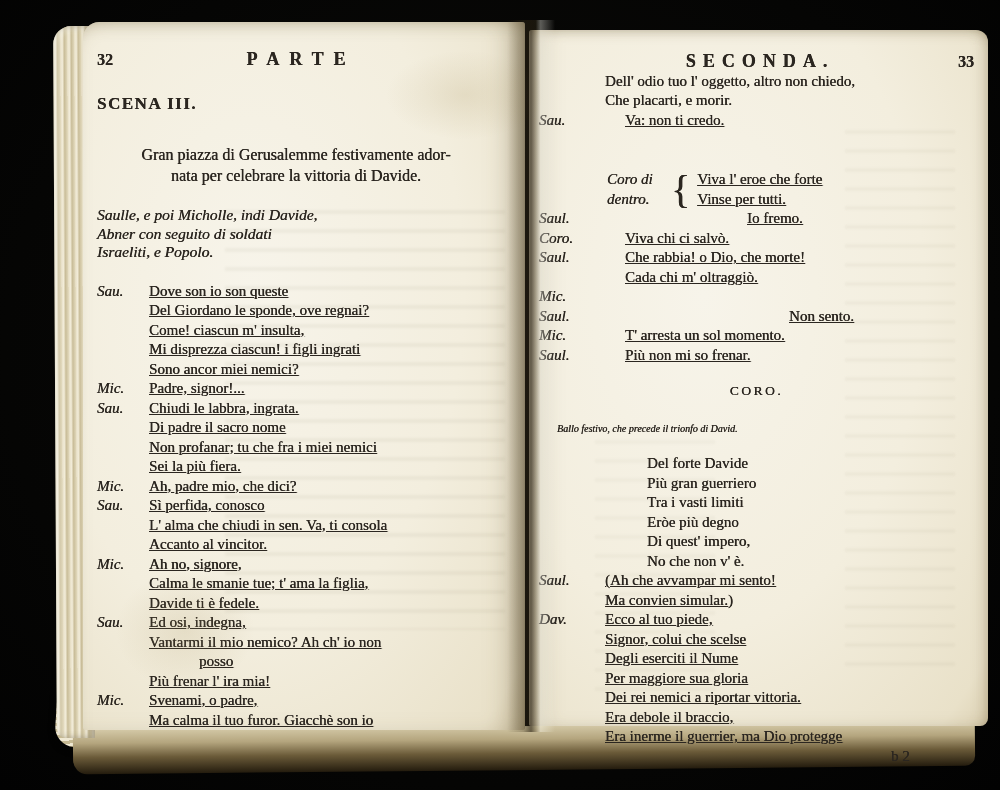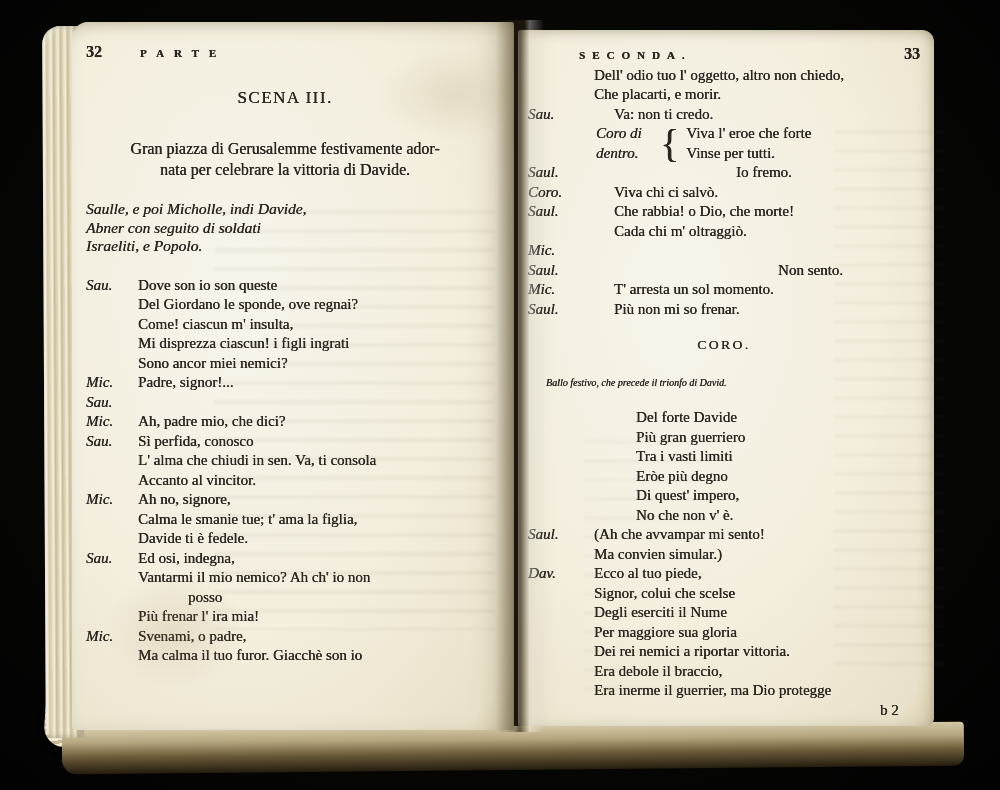--- a/index.html
+++ b/index.html
@@ -3,21 +3,21 @@
 <meta charset="utf-8">
 <style>
   * { margin:0; padding:0; box-sizing:border-box; }
   html,body { width:1000px; height:790px; }
   body { background:#070605; overflow:hidden; position:relative;
          font-family:"Liberation Serif","DejaVu Serif",serif; }
 
   .photo { position:absolute; inset:0; background:
            radial-gradient(ellipse at 50% 45%, #0c0b09 0%, #050504 70%, #020202 100%); }
 
-  .book { position:absolute; left:44px; top:10px; width:893px; height:775px; }
+  .book { position:absolute; left:55px; top:10px; width:893px; height:775px; }
 
   
   .fore-edge { position:absolute; left:0; top:16px; width:38px; height:712px; z-index:1;
     background: repeating-linear-gradient(90deg,
       #e7dfc6 0px, #f2ecd9 2px, #c9bd99 4px, #e2d9bc 6px, #d5ca a8 8px);
     background: repeating-linear-gradient(90deg,
       #e7dfc6 0px, #f2ecd9 2px, #c9bd99 4px, #e2d9bc 7px);
     border-radius:18px 0 0 10px;
     box-shadow: inset -4px 0 6px rgba(80,66,38,.45), inset 3px 2px 6px rgba(255,255,250,.5);
     transform: rotate(-0.3deg); }
@@ -30,64 +30,64 @@
     background: repeating-linear-gradient(172deg, #efe8d2 0 3px, #c5b993 3px 6px);
     transform: rotate(4deg); border-radius:0 0 0 20px;
     box-shadow:0 3px 6px rgba(0,0,0,.6); }
 
   .page { position:absolute; z-index:2; color:#2b2620;
     font-size:15px; line-height:19.5px; text-shadow:0.3px 0 0 currentColor;
     background: radial-gradient(ellipse at 38% 38%, #f7f4ea 0%, #f3eede 55%, #e9e1c9 92%, #ddd2b4 100%); }
   .page-left  { left:28px; top:12px; width:442px; height:708px;
     border-radius:16px 3px 2px 3px; padding:20px 30px 0 14px;
     box-shadow: inset -26px 0 30px -18px rgba(96,80,46,.55), inset 0 10px 18px -12px rgba(120,104,64,.5); }
-  .page-right { left:474px; top:20px; width:416px; height:696px;
+  .page-right { left:474px; top:20px; width:459px; height:696px;
     border-radius:3px 12px 8px 2px; padding:14px 14px 0 10px;
     box-shadow: inset 22px 0 26px -16px rgba(96,80,46,.5), inset -10px 0 16px -10px rgba(110,94,58,.45), inset 0 8px 14px -10px rgba(120,104,64,.45); }
 
   .gutter { position:absolute; left:452px; top:10px; width:48px; height:712px; z-index:3;
     pointer-events:none;
     background: linear-gradient(90deg,
       rgba(70,58,32,0) 0%, rgba(70,58,32,.30) 34%,
       rgba(38,30,16,.62) 50%, rgba(70,58,32,.30) 60%,
       rgba(255,255,245,.35) 70%, rgba(70,58,32,0) 100%); }
 
   
   .bleed { position:absolute; z-index:2; pointer-events:none; opacity:.5; filter:blur(1.2px);
     background: repeating-linear-gradient(180deg,
       rgba(118,108,84,.13) 0 4px, rgba(118,108,84,0) 4px 19px); }
   .stain { position:absolute; z-index:2; pointer-events:none; border-radius:50%;
     background: radial-gradient(ellipse, rgba(168,148,96,.18) 0%, rgba(168,148,96,0) 70%); }
 
   .header-row { display:flex; align-items:baseline; font-weight:bold; }
   .header-row .pagenum { width:44px; font-size:16px; }
   .header-row .pagenum.right { text-align:right; }
-  .header-row .running-head { flex:1; font-size:11px; }
+  .header-row .running-head { flex:1; text-align:center; font-size:18px;margin-top:8px; }
   .head-parte   { letter-spacing:10px; text-indent:10px; }
   .head-seconda { letter-spacing:7px;  text-indent:7px; }
 
-  .scene-heading { text-align:center; font-weight:normal; font-size:17px;
+  .scene-heading { font-weight:bold; font-size:17px;
     letter-spacing:1.5px; margin-top:24px; }
   .stage-direction { margin-top:31px; text-align:center; font-size:16px; line-height:21px; }
   .cast { margin-top:20px; text-align:left; font-style:italic; font-size:15.5px; line-height:18.5px; }
   .dialogue { margin-top:20px; }
 
   .speech { display:flex; align-items:flex-start; }
   .speech .speaker { flex:0 0 52px; font-style:italic; }
   .page-right .speech .speaker { flex:0 0 56px; }
   .speech-lines { flex:1; }
-  .speech-lines > div { min-height:19.5px; }
+  .speech-lines > div { min-height:19.5px;text-decoration:underline; }
   .ind2 { margin-left:50px; }
   .indent-d2 > .speech-lines { margin-left:30px; }
   .indent-d3 > .speech-lines { margin-left:10px; }
   .shift-a { margin-left:152px; }
   .shift-b { margin-left:194px; }
 
   .continuation { margin-left:66px; }
-  .coro-dentro { display:flex; align-items:center; margin-left:68px; }
+  .coro-dentro { display:flex; align-items:center; margin-left:68px;margin-top:40px; }
   .coro-label { font-style:italic; width:64px; line-height:19.5px; }
   .brace { font-size:40px; font-weight:normal; line-height:38px; margin:0 7px 0 0; color:#2b2620; }
 
   .coro-heading { text-align:center; font-size:13.5px; letter-spacing:2.5px;
     margin-top:16px; margin-bottom:4px; }
   .ballo { font-style:italic; font-size:10px; margin-top:18px; margin-left:18px; }
   .verse { margin-top:16px; margin-left:108px; }
   .verse > div { min-height:19.5px; }
   .signature { margin-left:352px; }
 </style>
@@ -133,20 +133,26 @@
         </div>
       </div>
       <div class="speech">
         <span class="speaker">Mic.</span>
         <div class="speech-lines">
           <div>Padre, signor!...</div>
         </div>
       </div>
       <div class="speech">
         <span class="speaker">Sau.</span>
+        <div class="speech-lines">
+          <div>Chiudi le labbra, ingrata.</div>
+          <div>Di padre il sacro nome</div>
+          <div>Non profanar; tu che fra i miei nemici</div>
+          <div>Sei la più fiera.</div>
+        </div>
       </div>
       <div class="speech">
         <span class="speaker">Mic.</span>
         <div class="speech-lines">
           <div>Ah, padre mio, che dici?</div>
         </div>
       </div>
       <div class="speech">
         <span class="speaker">Sau.</span>
         <div class="speech-lines">

